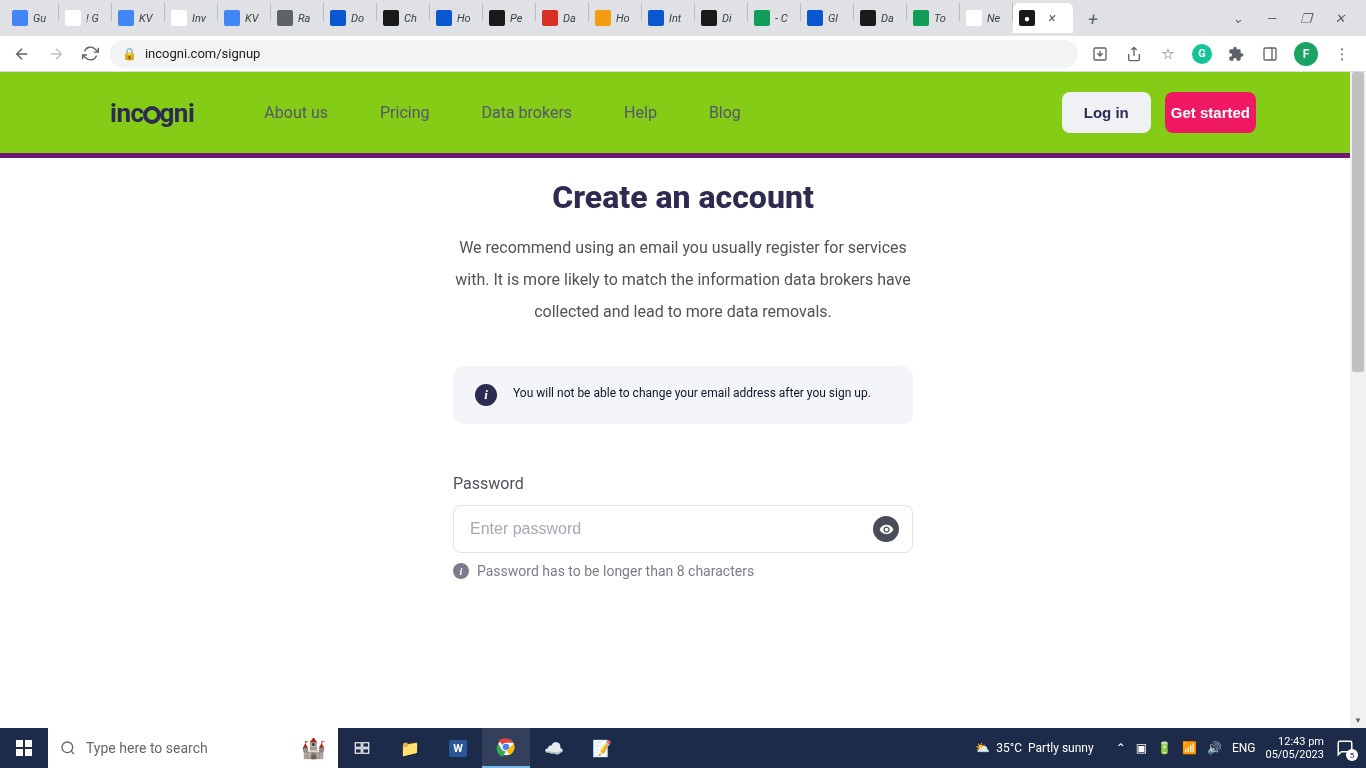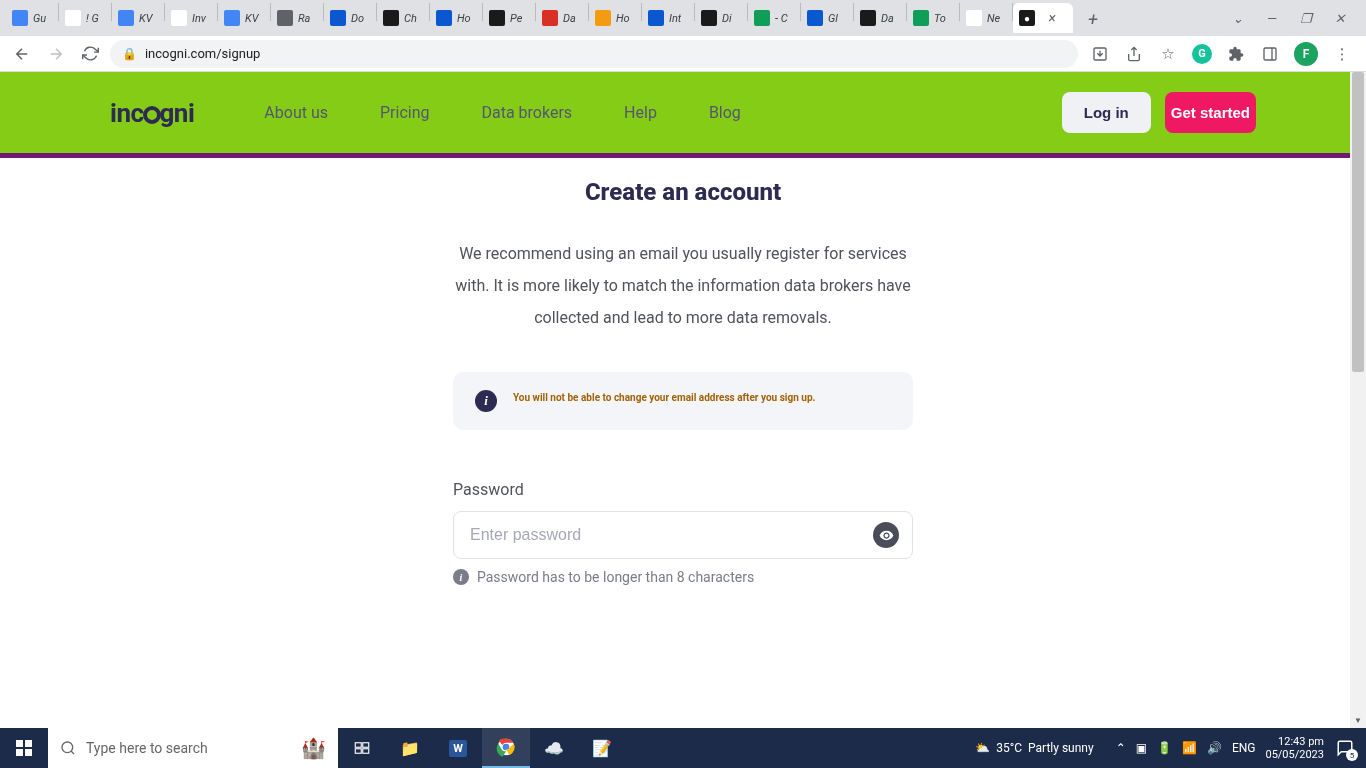--- a/index.html
+++ b/index.html
@@ -33,26 +33,26 @@
     .site-header { display: flex; align-items: center; padding: 20px 110px; background: #84cc16; border-bottom: 5px solid #701a75; }
     .logo { font-size: 26px; font-weight: 700; color: #2d2b52; letter-spacing: -0.5px; }
     .logo .o { display: inline-block; width: 18px; height: 18px; border: 4px solid #2d2b52; border-radius: 50%; vertical-align: -2px; margin: 0 -1px; }
     .main-nav { display: flex; gap: 52px; margin-left: 70px; }
     .nav-link { color: #555770; font-size: 16px; text-decoration: none; cursor: pointer; }
     .header-actions { margin-left: auto; display: flex; gap: 14px; align-items: center; }
     .btn-login { background: #f0f1f5; color: #2d2b52; border: none; padding: 12px 22px; border-radius: 8px; font-size: 15px; font-weight: 700; cursor: pointer; }
     .btn-getstarted { background: #ef1963; color: #fff; border: none; padding: 12px 6px; border-radius: 8px; font-size: 15px; font-weight: 700; cursor: pointer; }
     
     .content { max-width: 580px; margin: 0 auto; padding: 20px 60px 40px; }
-    .page-title { font-size: 24px; font-weight: 800; color: #2d2b52; text-align: center; margin-bottom: 32px; }
+    .page-title { font-size: 32px; font-weight: 800; color: #2d2b52; text-align: center; margin-bottom: 16px; }
     .desc { font-size: 16px; color: #50525c; line-height: 2; text-align: center; margin-bottom: 38px; }
     
     .info-box { background: #f4f5f8; border-radius: 10px; padding: 18px 22px; display: flex; gap: 16px; align-items: flex-start; margin-bottom: 50px; }
     .info-icon { width: 22px; height: 22px; background: #2d2b52; border-radius: 50%; color: #fff; display: flex; align-items: center; justify-content: center; font-size: 13px; font-weight: 700; font-style: italic; font-family: serif; flex-shrink: 0; }
-    .info-text { font-size: 10px; color: #a16207; font-weight: 700; line-height: 1.6; }
+    .info-text { font-size: 12px; color: #0f172a; font-weight: 400; line-height: 1.6; }
     
     .field-group { margin-bottom: 24px; }
     .field-label { font-size: 16px; color: #50525c; margin-bottom: 12px; display: block; }
     .field-input { width: 100%; padding: 14px 16px; border: 1px solid #e0e2e8; border-radius: 8px; font-size: 16px; color: #2d2b52; outline: none; }
     .field-input::placeholder { color: #a6a8b5; }
     .pw-wrapper { position: relative; }
     .pw-toggle { position: absolute; right: 14px; top: 50%; transform: translateY(-50%); width: 26px; height: 26px; background: #4a4c5a; border-radius: 50%; display: flex; align-items: center; justify-content: center; cursor: pointer; }
     .pw-toggle svg { width: 15px; height: 15px; fill: #fff; }
     .field-hint { display: flex; align-items: center; gap: 8px; margin-top: 10px; font-size: 14px; color: #7a7c8a; }
     .hint-icon { width: 16px; height: 16px; border-radius: 50%; background: #7a7c8a; color: #fff; display: flex; align-items: center; justify-content: center; font-size: 10px; font-weight: 700; font-style: italic; font-family: serif; }

